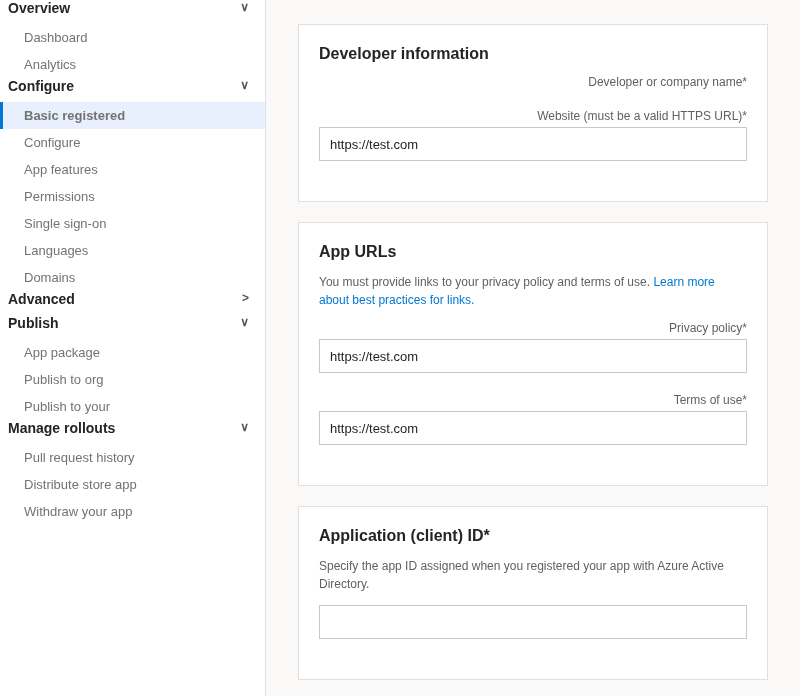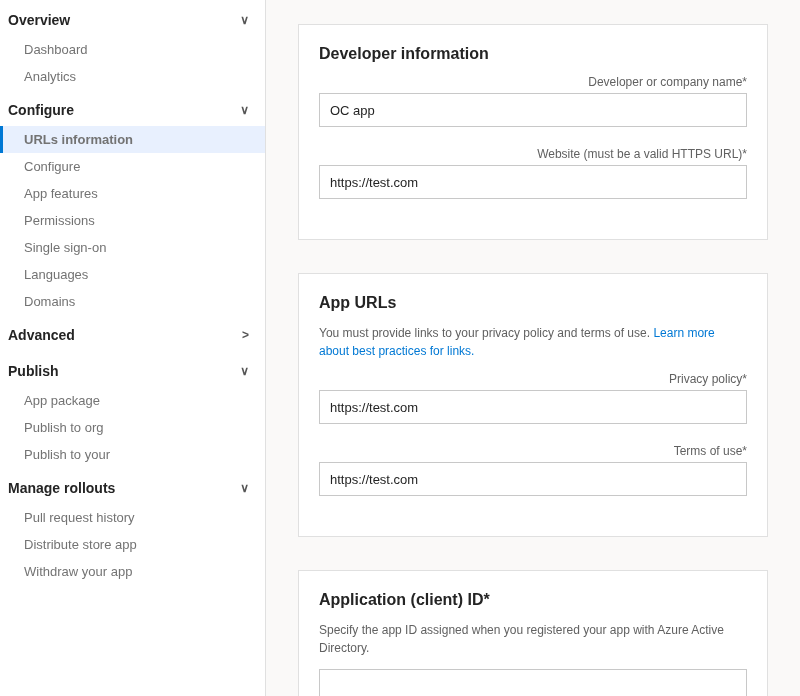--- a/index.html
+++ b/index.html
@@ -19,22 +19,22 @@
       min-width: 266px;
       background: #fff;
       border-right: 1px solid #e0e0e0;
       overflow-y: auto;
       padding: 0;
     }
 
     .sidebar-section-header {
       display: flex;
       justify-content: space-between;
-      align-items: center;
-      padding: 12px 16px 8px 8px;
+      align-items: flex-start;
+      padding: 0 16px 8px 8px;
       font-weight: 700;
       font-size: 14px;
       cursor: pointer;
     }
 
     .sidebar-section-header .chevron {
       font-size: 12px;
       color: #555;
     }
 
@@ -87,21 +87,21 @@
       color: #242424;
       background: #fff;
       outline: none;
       height: 34px;
     }
 
     .card {
       background: #fff;
       border: 1px solid #e0e0e0;
       padding: 20px;
-      margin-bottom: 33px;
+      margin-bottom: 20px;
     }
 
     .description-text {
       font-size: 12px;
       color: #616161;
       margin-bottom: 12px;
       line-height: 1.5;
     }
 
     .link-text {
@@ -117,21 +117,21 @@
 <div class="sidebar-section-header">
       <span>Overview</span>
       <span class="chevron">∨</span>
     </div>
     <div class="sidebar-item">Dashboard</div>
     <div class="sidebar-item">Analytics</div>
     <div class="sidebar-section-header">
       <span>Configure</span>
       <span class="chevron">∨</span>
     </div>
-    <div class="sidebar-item active">URLs information</div>
+    <div class="sidebar-item active">Basic registered</div>
     <div class="sidebar-item">Configure</div>
     <div class="sidebar-item">App features</div>
     <div class="sidebar-item">Permissions</div>
     <div class="sidebar-item">Single sign-on</div>
     <div class="sidebar-item">Languages</div>
     <div class="sidebar-item">Domains</div>
     <div class="sidebar-section-header">
       <span>Advanced</span>
       <span class="chevron">&gt;</span>
     </div>
@@ -150,21 +150,20 @@
     <div class="sidebar-item">Distribute store app</div>
     <div class="sidebar-item">Withdraw your app</div>
   </nav>
 
 <main class="main">
 
   <div class="card">
     <div class="section-title">Developer information</div>
     <div class="field-group">
       <div class="field-label">Developer or company name*</div>
-      <input class="field-input" type="text" value="OC app" style="">
     </div>
     <div class="field-group">
       <div class="field-label">Website (must be a valid HTTPS URL)*</div>
       <input class="field-input" type="text" value="https://test.com" style="">
     </div>
   </div>
 
   <div class="card">
     <div class="section-title">App URLs</div>
     <div class="description-text">

